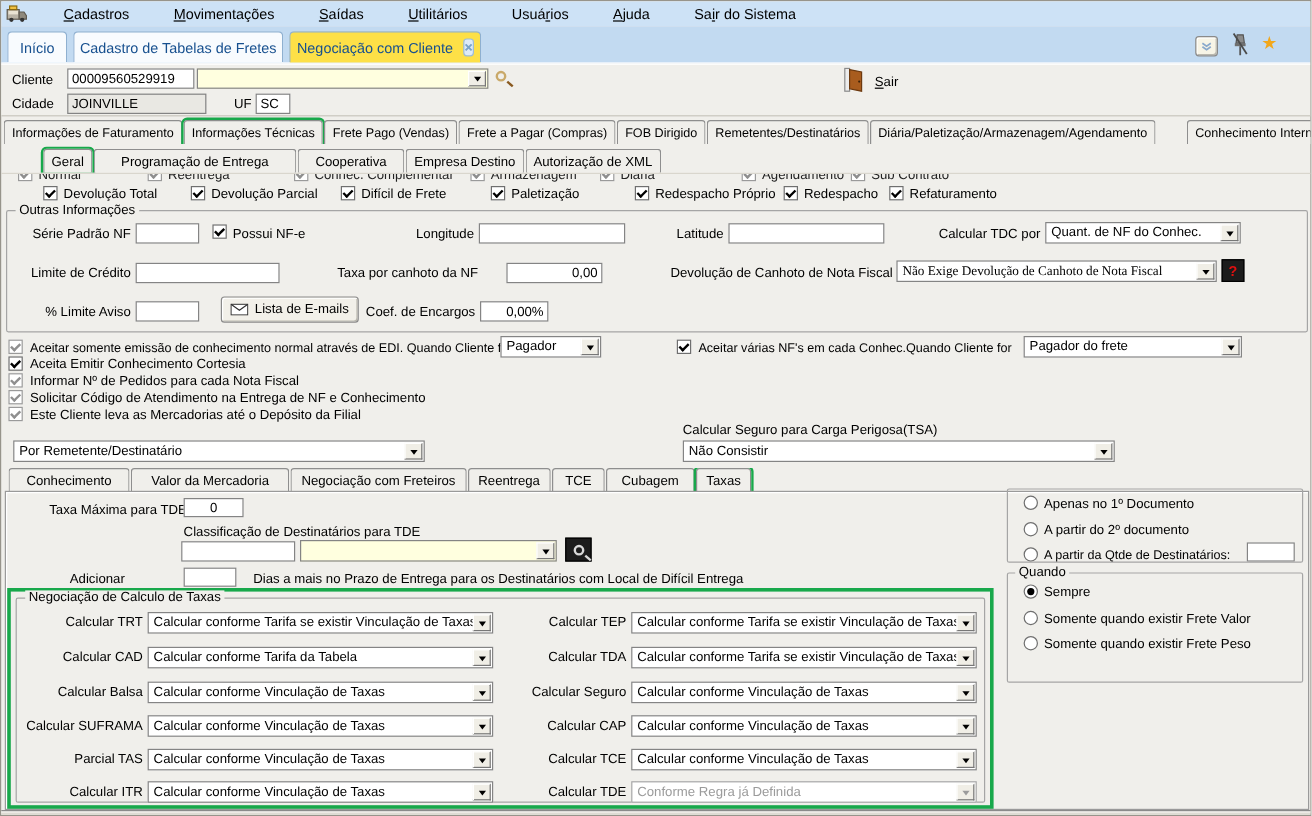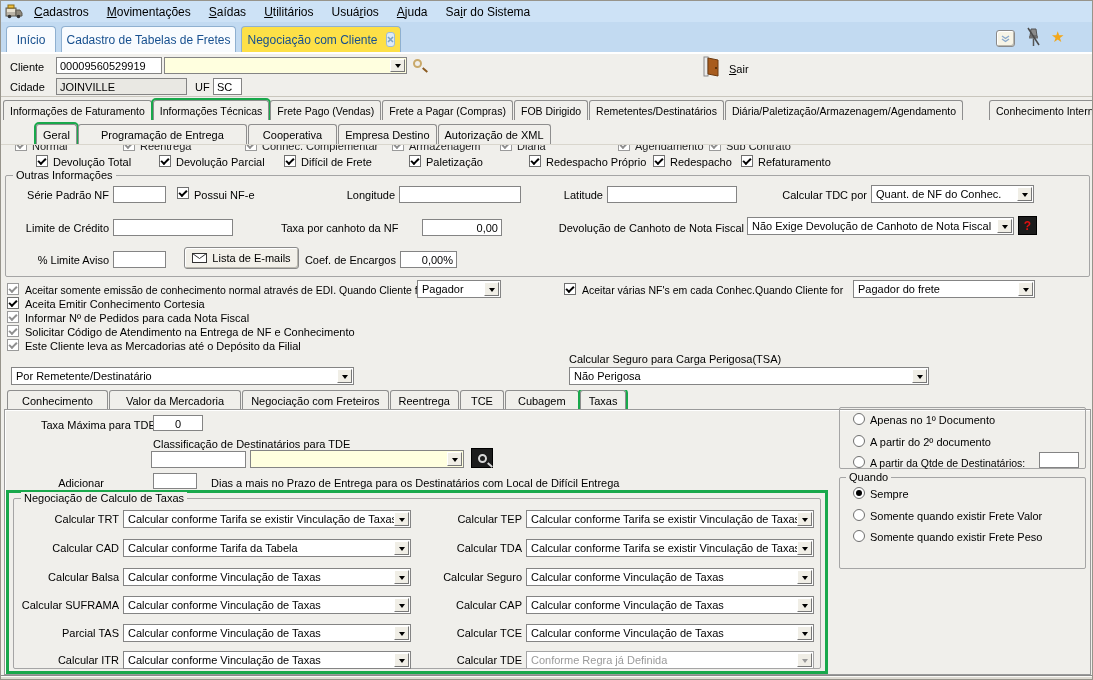--- a/index.html
+++ b/index.html
@@ -6,21 +6,21 @@
     --highlight_green:#18a84b;
     --field_yellow:#ffffdf;
     --star_orange:#f2a71b;
     --help_red:#e01010;
     --tab_blue:#17508f;
   }
   *{margin:0;padding:0;box-sizing:border-box;}
   body{background:#ffffff;font-family:"Liberation Sans","DejaVu Sans",sans-serif;font-size:11px;color:#000;}
   .screen{position:relative;width:1093px;height:680px;background:#f0efeb;overflow:hidden;border:1px solid #97948b;}
   
-  .menubar{position:absolute;left:0;top:0;width:100%;height:21px;background:#cde2f6;display:flex;align-items:center;padding-left:4px;font-size:12px;}
+  .menubar{position:absolute;left:0;top:0;width:100%;height:21px;background:#cde2f6;display:flex;align-items:center;padding-left:4px;font-size:12px;gap:19px;}
   .menubar .mi{padding:2px 9px;white-space:nowrap;cursor:default;}
   .app-icon{width:18px;height:15px;margin-right:2px;}
   
   .tabstrip{position:absolute;left:0;top:21px;width:100%;height:31px;background:#c2daf1;border-bottom:1px solid #ffffff;}
   .doctab{position:absolute;bottom:0;height:26px;background:#f8fbfe;border:1px solid #8fb0d0;border-bottom:none;border-radius:4px 4px 0 0;color:var(--tab_blue);font-size:12px;display:flex;align-items:center;justify-content:center;white-space:nowrap;padding:0 10px;}
   .doctab.active{background:#fde047;}
   .closebox{width:15px;height:15px;margin-left:8px;background:#ddeaf7;border:1px solid #9cbcd8;border-radius:3px;display:flex;align-items:center;justify-content:center;}
   
   .header{position:absolute;left:0;top:52px;width:100%;height:44px;background:#f0efeb;border-top:1px solid #fff;border-bottom:1px solid #c9c6bd;}
   .lbl{position:absolute;white-space:nowrap;}
@@ -127,21 +127,21 @@
     <span></span><span class="arr"></span>
   </div>
   <span class="mag" style="position:absolute;left:412px;top:58px;"></span>
   <svg style="position:absolute;left:702px;top:55px;" width="17" height="21" viewBox="0 0 17 21">
     <rect x="1" y="1" width="4" height="19" fill="#ececec" stroke="#8a8a8a"></rect>
     <path d="M5 2 L15 4 L15 20 L5 18 Z" fill="#a85c1e" stroke="#6d3a10"></path>
     <circle cx="13" cy="12" r="0.9" fill="#3a2008"></circle>
   </svg>
   <span class="lbl" style="left:728px;top:62px;"><u>S</u><span>air</span></span>
   <span class="lbl" style="left:9px;top:80px;">Cidade</span>
-  <div class="tbox gray" style="left:55px;top:77px;width:131px;">JOINVILLE</div>
+  <div class="tbox gray" style="left:55px;top:77px;width:116px;">JOINVILLE</div>
   <span class="lbl" style="left:194px;top:80px;">UF</span>
   <div class="tbox" style="left:212px;top:77px;width:29px;">SC</div>
 
   <div class="tabrow" style="top:96px;height:23px;">
     <span class="tab1">Informações de Faturamento</span>
     <span class="tab1 hl">Informações Técnicas</span>
     <span class="tab1">Frete Pago (Vendas)</span>
     <span class="tab1">Frete a Pagar (Compras)</span>
     <span class="tab1">FOB Dirigido</span>
     <span class="tab1">Remetentes/Destinatários</span>
@@ -229,21 +229,21 @@
   <span class="lbl lr" style="left:558px;top:188px;width:44px;">Latitude</span>
   <div class="tbox" style="left:606px;top:185px;width:130px;"></div>
   <span class="lbl lr" style="left:778px;top:188px;width:88px;">Calcular TDC por</span>
   <div class="combo" style="left:870px;top:184px;width:163px;"><span>Quant. de NF do Conhec.</span><span class="arr"></span></div>
 
   <span class="lbl lr" style="left:8px;top:221px;width:100px;">Limite de Crédito</span>
   <div class="tbox" style="left:112px;top:218px;width:120px;"></div>
   <span class="lbl lr" style="left:280px;top:221px;width:115px;">Taxa por canhoto da NF</span>
   <div class="tbox right" style="left:421px;top:218px;width:80px;">0,00</div>
   <span class="lbl lr" style="left:555px;top:221px;width:188px;">Devolução de Canhoto de Nota Fiscal</span>
-  <div class="combo" style="left:746px;top:216px;width:267px;"><span>Não Exige Devolução de Canhoto de Nota Fiscal</span><span class="arr"></span></div>
+  <div class="combo" style="left:746px;top:216px;width:267px;font-family:Liberation Serif, serif;"><span>Não Exige Devolução de Canhoto de Nota Fiscal</span><span class="arr"></span></div>
   <div class="iconbtn-dark" style="left:1017px;top:215px;width:19px;height:19px;">
       <span class="help-q">?</span>
     </div>
 
   <span class="lbl lr" style="left:8px;top:253px;width:100px;">% Limite Aviso</span>
   <div class="tbox" style="left:112px;top:250px;width:53px;"></div>
   <div class="btn" style="left:183px;top:246px;width:115px;height:22px;">
     <svg width="15" height="10" viewBox="0 0 15 10">
         <rect x="0.5" y="0.5" width="14" height="9" fill="#fff" stroke="#333"></rect>
         <path d="M0.5 0.5 L7.5 5.5 L14.5 0.5" fill="none" stroke="#333"></path>
@@ -264,21 +264,21 @@
   <span class="lbl" style="left:24px;top:297px;">Aceita Emitir Conhecimento Cortesia</span>
   <span class="cb checked dis" style="left:6px;top:310px;"></span>
   <span class="lbl" style="left:24px;top:311px;">Informar Nº de Pedidos para cada Nota Fiscal</span>
   <span class="cb checked dis" style="left:6px;top:324px;"></span>
   <span class="lbl" style="left:24px;top:325px;">Solicitar Código de Atendimento na Entrega de NF e Conhecimento</span>
   <span class="cb checked dis" style="left:6px;top:338px;"></span>
   <span class="lbl" style="left:24px;top:339px;">Este Cliente leva as Mercadorias até o Depósito da Filial</span>
 
   <div class="combo" style="left:10px;top:366px;width:343px;"><span>Por Remetente/Destinatário</span><span class="arr"></span></div>
   <span class="lbl" style="left:568px;top:352px;">Calcular Seguro para Carga Perigosa(TSA)</span>
-  <div class="combo" style="left:568px;top:366px;width:360px;"><span>Não Perigosa</span><span class="arr"></span></div>
+  <div class="combo" style="left:568px;top:366px;width:360px;"><span>Não Consistir</span><span class="arr"></span></div>
 
   <div class="tabrow" style="top:389px;left:6px;height:20px;">
     <span class="subtab" style="padding:4px 14px 3px;">Conhecimento</span>
     <span class="subtab" style="padding:4px 16px 3px;">Valor da Mercadoria</span>
     <span class="subtab">Negociação com Freteiros</span>
     <span class="subtab">Reentrega</span>
     <span class="subtab" style="padding:4px 10px 3px;">TCE</span>
     <span class="subtab" style="padding:4px 12px 3px;">Cubagem</span>
     <span class="subtab hl">Taxas</span>
   </div>

